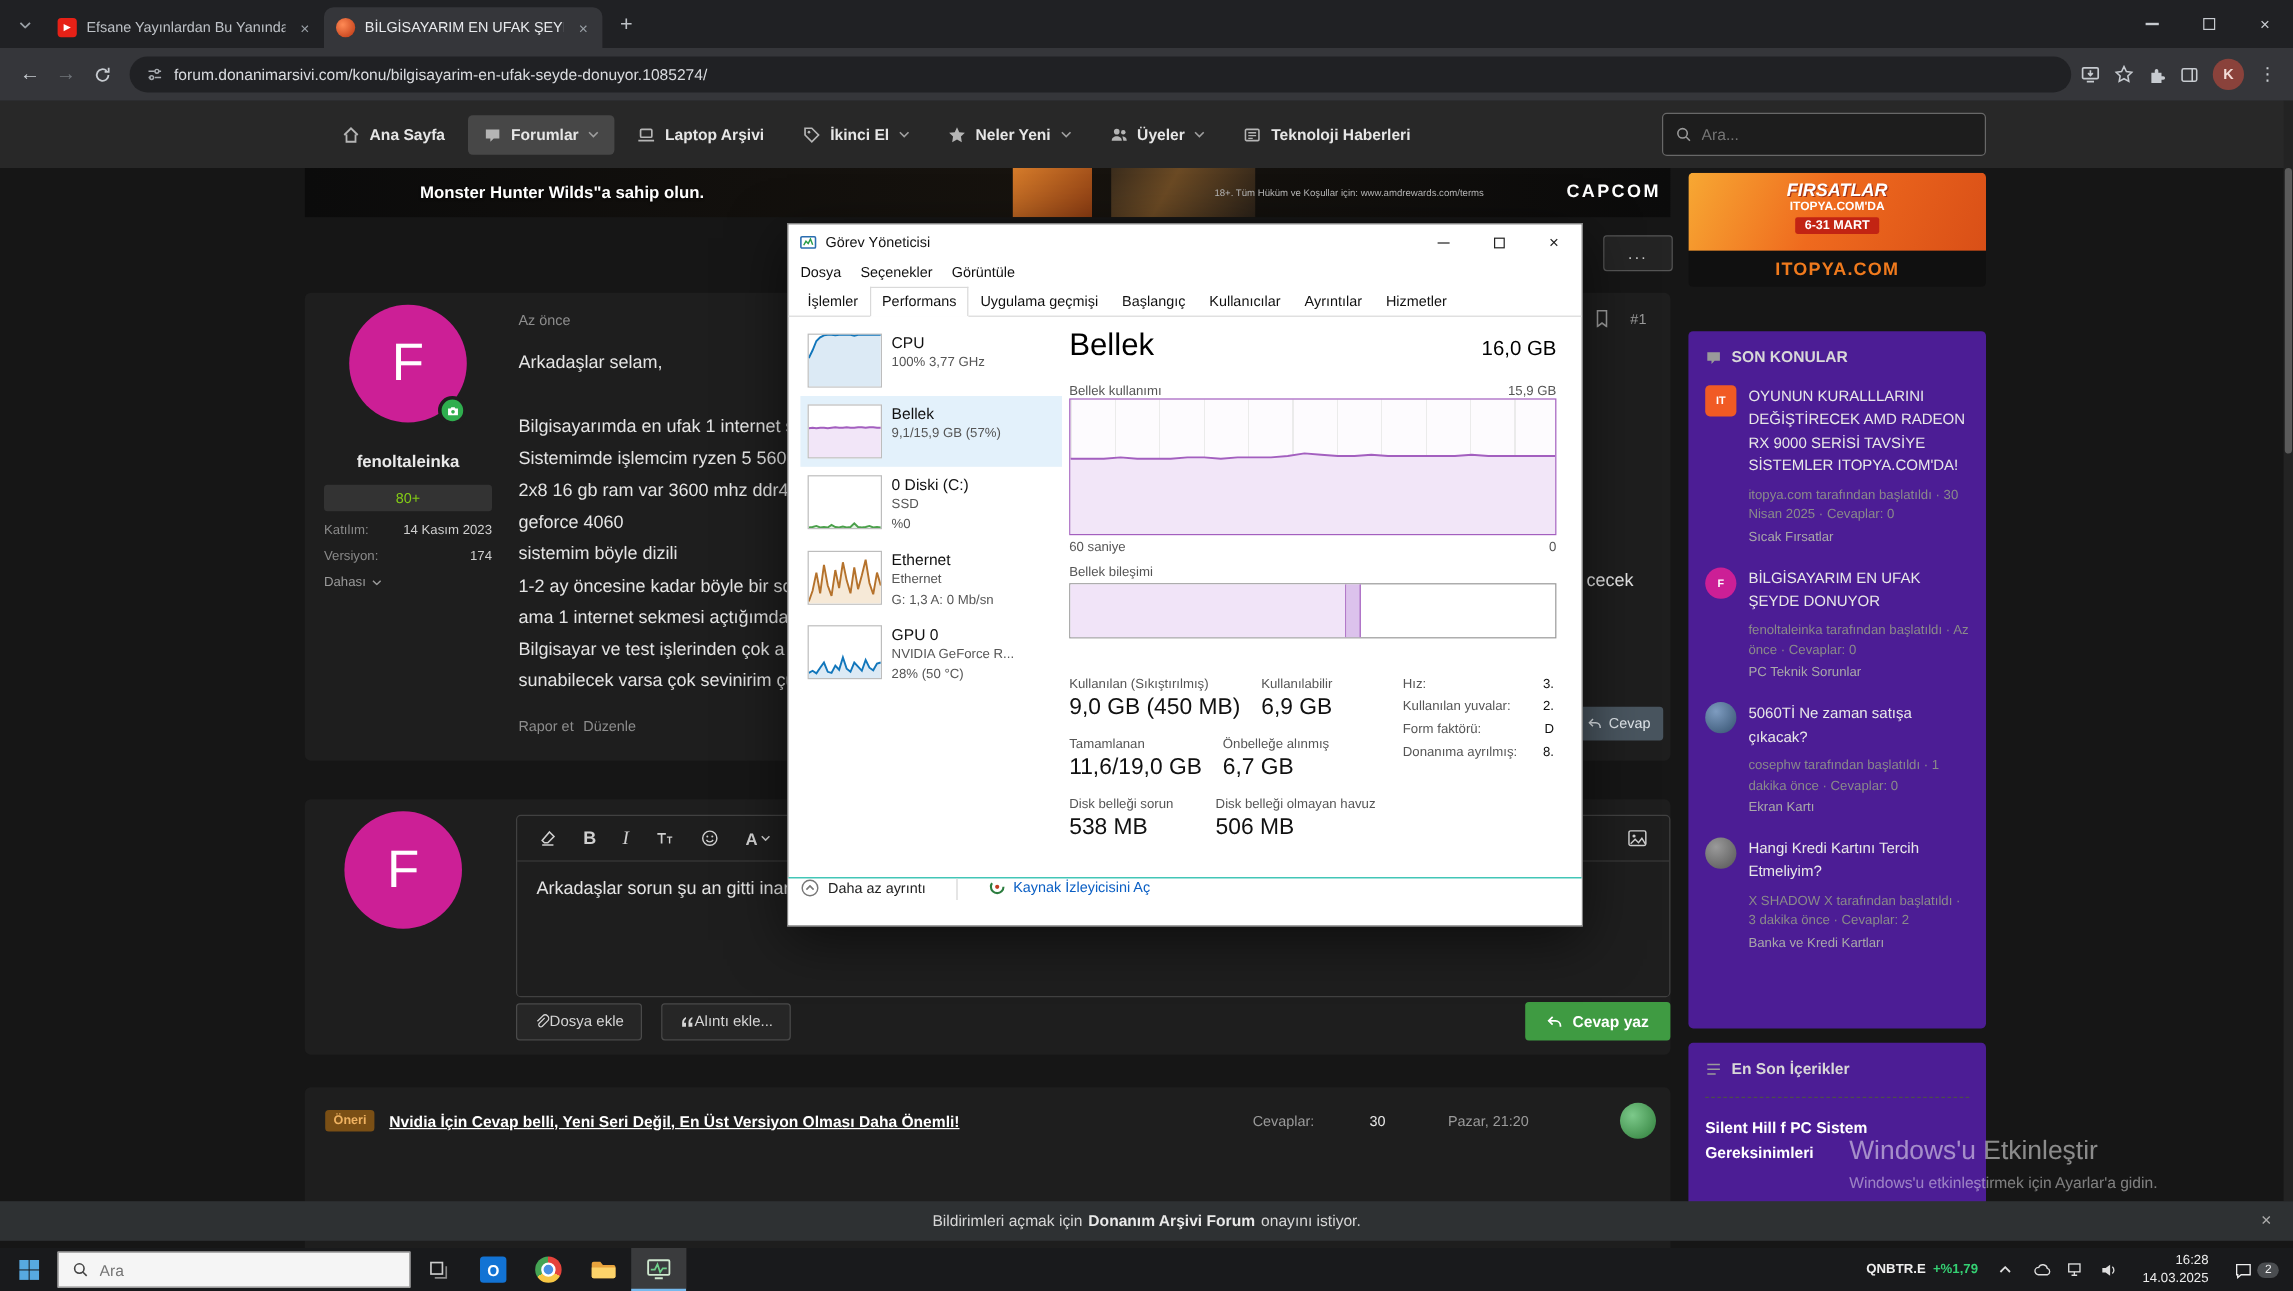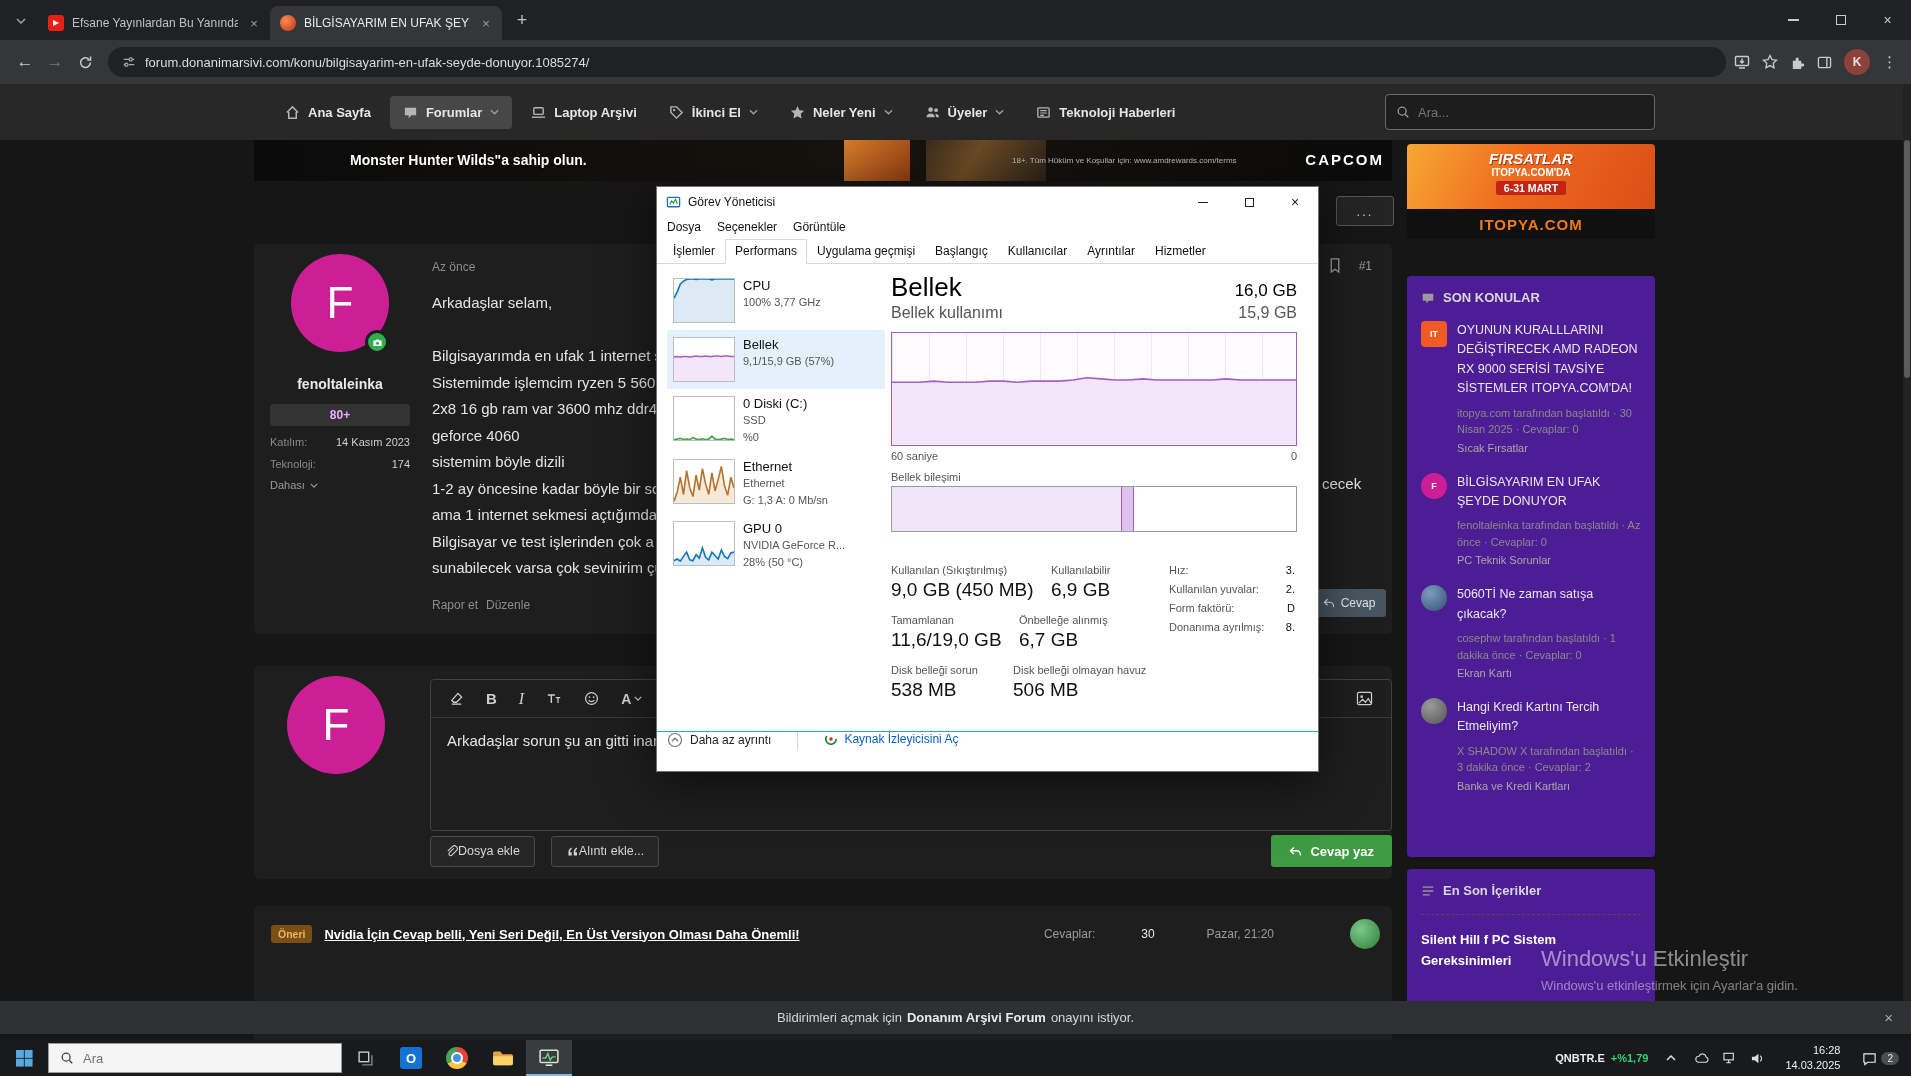--- a/index.html
+++ b/index.html
@@ -46,21 +46,21 @@
 .banner-art1{position:absolute;left:590px;top:0;width:66px;height:41px;background:linear-gradient(135deg,#d57b2a,#8a3b12)}
 .banner-art2{position:absolute;left:672px;top:0;width:120px;height:41px;background:linear-gradient(120deg,#3a2c1c,#6b4a24 40%,#2a2118)}
 .banner-terms{position:absolute;left:758px;top:16px;font-size:8px;color:#b9b9b9;width:300px}
 .banner-brand{position:absolute;right:8px;top:11px;font-size:15px;font-weight:700;letter-spacing:2px}
 .card{position:absolute;background:#1e1e1e;border-radius:5px}
 #post-card{left:254px;top:244px;width:1138px;height:390px}
 .user-col{position:absolute;left:0;top:0;width:172px;height:100%;padding:10px 16px;text-align:center}
 .avatar-big{position:relative;width:98px;height:98px;border-radius:50%;background:#cc1f96;color:#fff;font-size:44px;display:flex;align-items:center;justify-content:center;margin:0 auto}
 .cam-badge{position:absolute;right:0;bottom:-2px;width:24px;height:24px;border-radius:50%;background:#2fae4e;border:3px solid #1e1e1e;display:flex;align-items:center;justify-content:center;color:#fff}
 .username{margin-top:24px;font-size:14px;font-weight:700;color:#e9e9e9}
-.ubadge{margin:12px auto 0;width:140px;height:22px;background:#333;border-radius:3px;color:#f0abfc;font-size:12px;font-weight:700;display:flex;align-items:center;justify-content:center}
+.ubadge{margin:12px auto 0;width:140px;height:22px;background:#333;border-radius:3px;color:#84cc16;font-size:12px;font-weight:400;display:flex;align-items:center;justify-content:center}
 .urow{display:flex;justify-content:space-between;font-size:11px;margin-top:10px}
 .urow .l{color:#8a8a8a}.urow .v{color:#cfcfcf}
 .udaha{margin-top:9px;font-size:11px;color:#9a9a9a;display:flex;align-items:center;gap:5px}
 .content-col{position:absolute;left:178px;top:0;right:0;height:100%}
 .post-time{position:absolute;left:0;top:16px;font-size:12px;color:#8d8d8d}
 .post-tools{position:absolute;right:20px;top:14px;display:flex;gap:18px;align-items:center;color:#9a9a9a;font-size:12px}
 .post-body{position:absolute;left:0;top:46px;right:70px;font-size:15px;color:#e4e4e4;line-height:26.5px}
 .post-line{min-height:26.5px;white-space:nowrap;overflow:hidden}
 .post-frag{position:absolute;left:1068px;top:231px;font-size:15px;color:#e4e4e4}
 .post-footer{position:absolute;left:0;bottom:22px;display:flex;gap:8px;font-size:12px;color:#8d8d8d}
@@ -130,21 +130,21 @@
 .tm-left{position:absolute;left:0;top:77px;width:228px;bottom:40px;padding:7px 0 0 10px}
 .tm-item{display:flex;gap:8px;padding:7px 6px;align-items:flex-start}
 .tm-item.selected{background:#e3f1fb}
 .thumb{flex:none;width:62px;height:45px;background:#fff;border:1px solid #bdbdbd}
 .tm-item-name{font-size:13px;color:#111}
 .tm-item-sub{font-size:11px;color:#555;margin-top:2px;line-height:1.35}
 .tm-main{position:absolute;left:234px;top:77px;width:406px;bottom:40px}
 .tm-head{position:absolute;left:0;top:8px;right:0;display:flex;align-items:baseline;justify-content:space-between}
 .tm-head-title{font-size:26px;color:#000}
 .tm-head-total{font-size:17px;color:#000}
-.tm-scale{position:absolute;left:0;top:40px;right:0;display:flex;justify-content:space-between;font-size:16px;color:#555}
+.tm-scale{position:absolute;left:0;top:56px;right:0;display:flex;justify-content:space-between;font-size:11px;color:#555}
 .tm-graph{position:absolute;left:0;top:68px;right:0;height:114px;border:1px solid #a35fbf;background:#fdfbfe;background-image:repeating-linear-gradient(to right,#ebebeb 0 1px,transparent 1px 37px)}
 .tm-graph svg,.thumb{display:block}
 .tm-graph svg{width:100%;height:100%}
 .spark-line{fill:none;stroke-width:1.6;vector-effect:non-scaling-stroke}
 .mem .spark-line{stroke:#a35fbf}.mem .spark-area{fill:#f2e6f8}
 .cpu .spark-line{stroke:#1176bb}.cpu .spark-area{fill:#dceaf5}
 .dsk .spark-line{stroke:#4ba04b}.dsk .spark-area{fill:#e4f2e4}
 .eth .spark-line{stroke:#b5722c}.eth .spark-area{fill:#f6e9d7}
 .gpu .spark-line{stroke:#1176bb}.gpu .spark-area{fill:#dceaf5}
 .tm-times{position:absolute;left:0;top:186px;right:0;display:flex;justify-content:space-between;font-size:11px;color:#555}
@@ -386,21 +386,21 @@
             </svg>
         </span>
       </div>
       <div class="username">fenoltaleinka</div>
       <div class="ubadge">80+</div>
       <div class="urow">
         <span class="l">Katılım:</span>
         <span class="v">14 Kasım 2023</span>
       </div>
       <div class="urow">
-        <span class="l">Teknoloji:</span>
+        <span class="l">Versiyon:</span>
         <span class="v">174</span>
       </div>
       <div class="udaha">
         <span>Dahası</span>
         <span class="ic">
             <svg viewBox="0 0 10 6" width="8" height="5">
               <path d="M1 1l4 4 4-4" fill="none" stroke="currentColor" stroke-width="1.5"></path>
             </svg>
           </span>
       </div>

